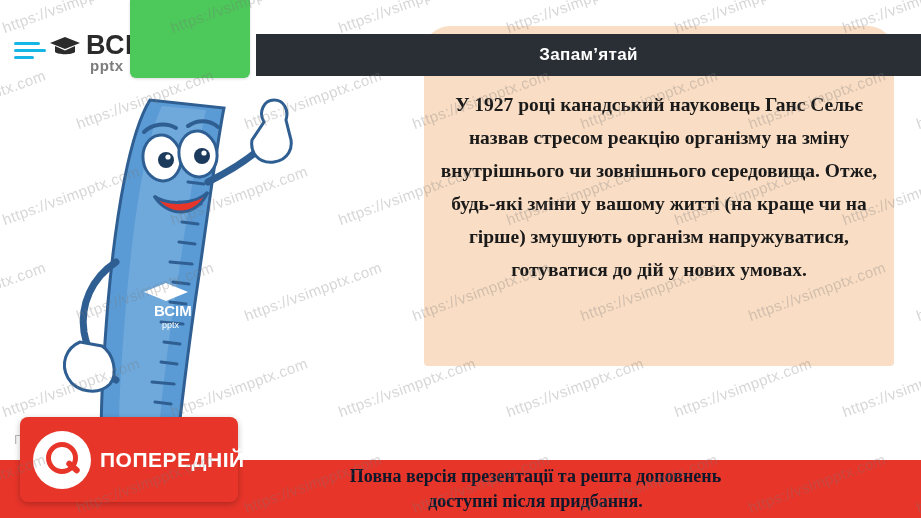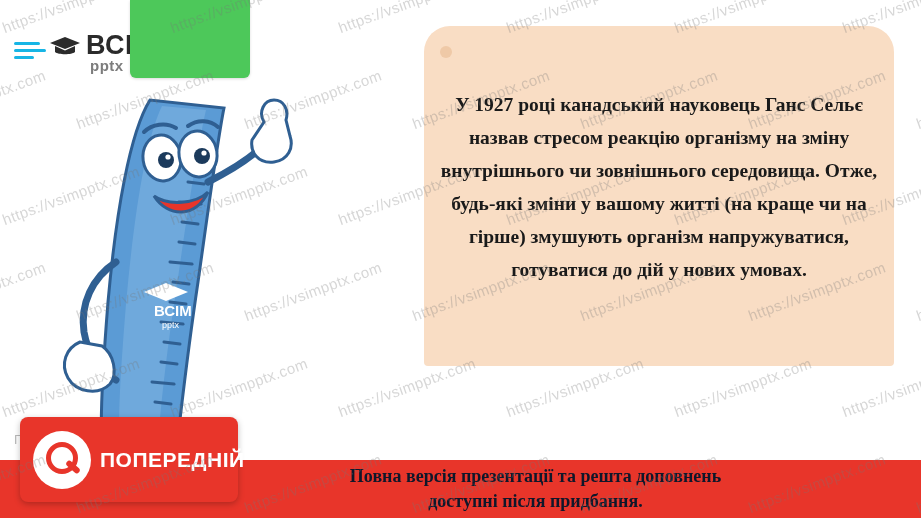--- a/index.html
+++ b/index.html
@@ -371,20 +371,23 @@
         <path d="M7 11 L7 17 C10 20 24 20 27 17 L27 11 L17 15.5 Z" fill="#2b2b2b"></path>
       </svg>
     </div>
     <div class="logo-text">ВСІМ</div>
     <div class="logo-sub">pptx</div>
   </div>
 
   <div class="date-badge">
   </div>
 
+  <div class="header-band">
+    <div class="title">Запам’ятай</div>
+  </div>
 
   <div class="bottom-banner">
     <div class="btext">
       <span>Повна версія презентації та решта доповнень</span><br>
       <span>доступні після придбання.</span>
     </div>
   </div>
 
   <div class="preview-badge">
     <div class="circle">

